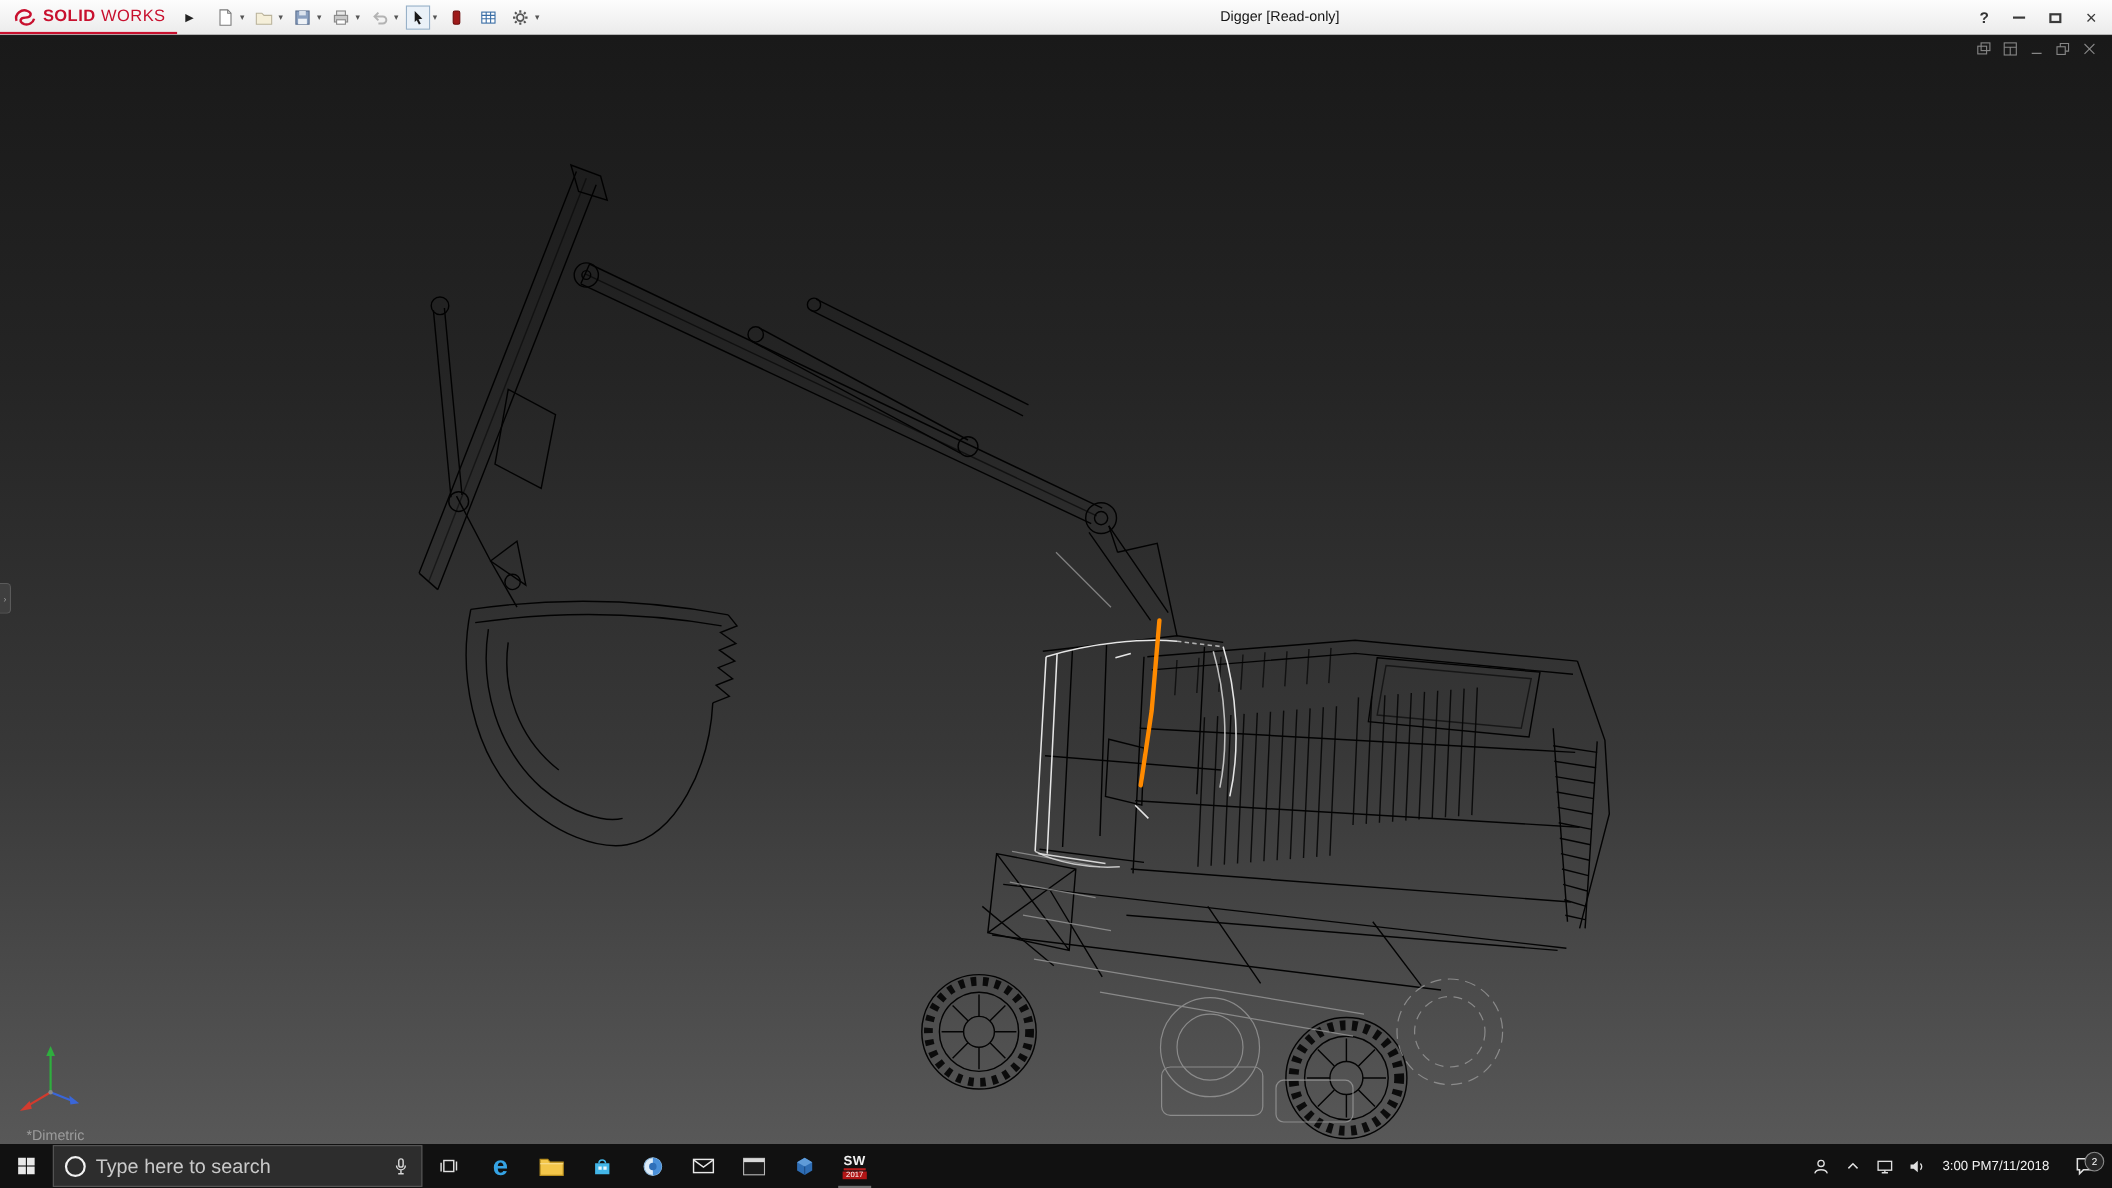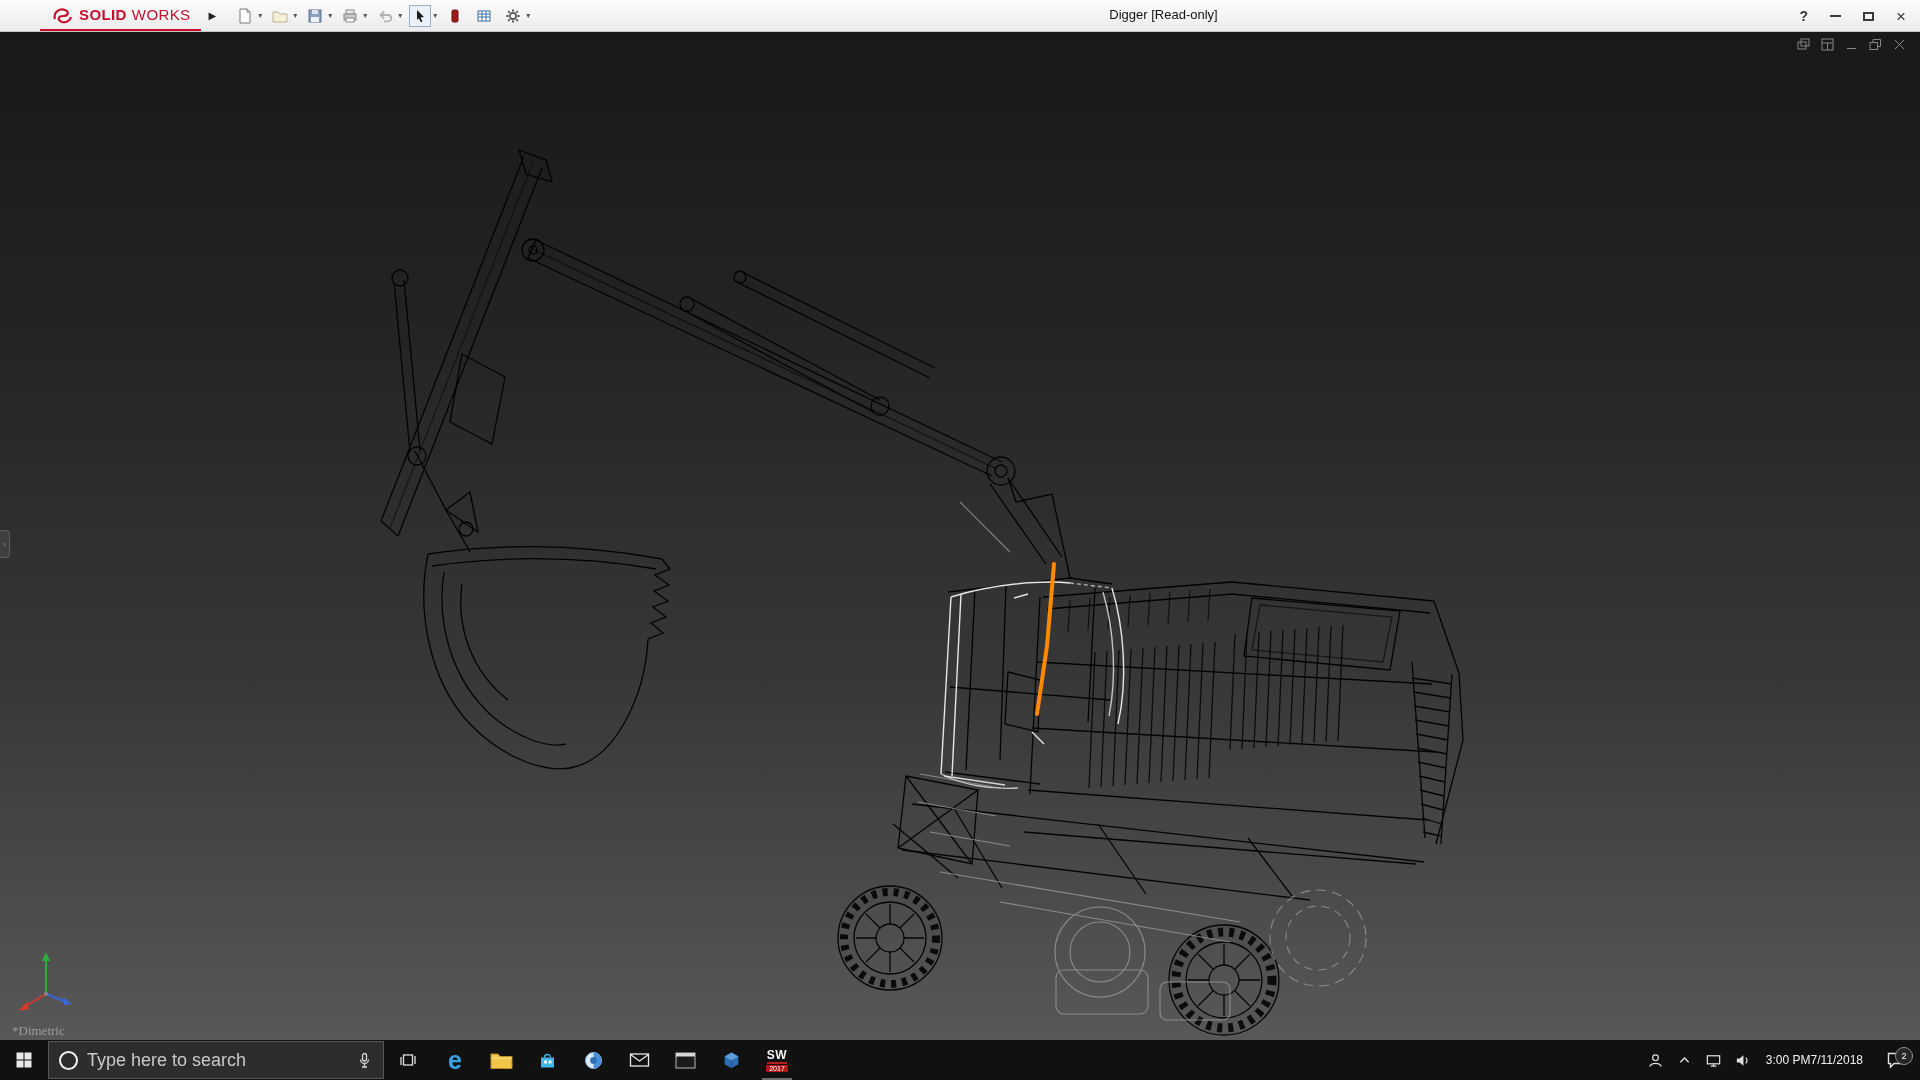--- a/index.html
+++ b/index.html
@@ -3,21 +3,21 @@
 <meta charset="utf-8">
 <style>
   html,body{margin:0;padding:0;background:#000;}
   body{width:1920px;height:1080px;overflow:hidden;font-family:"Liberation Sans",sans-serif;}
   .screen{width:1920px;height:1080px;display:flex;flex-direction:column;}
 
   
   .titlebar{flex:0 0 32px;height:32px;background:linear-gradient(#fdfdfd,#ebebeb);
     border-bottom:1px solid #c6c6c6;box-sizing:border-box;display:flex;align-items:center;position:relative;}
   .logo{display:flex;align-items:center;gap:5px;height:100%;padding:0 10px 0 12px;
-    border-bottom:2px solid #c8102e;box-sizing:border-box;cursor:default;margin-left:40px;}
+    border-bottom:2px solid #c8102e;box-sizing:border-box;cursor:default;}
   .brand-bold{font-weight:bold;color:#c8102e;font-size:15px;letter-spacing:.4px;}
   .brand-light{font-weight:400;color:#c8102e;font-size:15px;letter-spacing:.4px;}
   .menu-expand{margin-left:8px;font-size:10px;color:#222;}
   .toolbar{display:flex;align-items:center;margin-left:16px;gap:3px;}
   .tgroup{display:flex;align-items:center;gap:2px;padding:1px 2px;}
   .tbtn{width:22px;height:22px;display:flex;align-items:center;justify-content:center;}
   .tbtn.selected{border:1px solid #98b1c8;background:#eaf1f8;box-sizing:border-box;}
   .caret{font-size:8px;color:#555;line-height:1;}
   .doc-title{position:absolute;left:60.6%;top:0;transform:translateX(-50%);
     height:44px;line-height:30px;font-size:13px;color:#141414;white-space:nowrap;}
@@ -30,21 +30,21 @@
   
   .viewport{flex:1;position:relative;overflow:hidden;
     background:linear-gradient(180deg,#191919 0%,#242424 30%,#383838 65%,#585858 100%);}
   .wire{position:absolute;left:0;top:0;}
   .child-controls{position:absolute;top:6px;right:14px;display:flex;gap:11px;align-items:center;opacity:.85;}
   .child-controls svg{display:block;}
   .side-tab{position:absolute;left:0;top:498px;width:9px;height:26px;background:#3f3f3f;
     border:1px solid #5a5a5a;border-left:none;border-radius:0 4px 4px 0;
     display:flex;align-items:center;justify-content:center;color:#999;font-size:8px;}
   .triad{position:absolute;left:12px;bottom:22px;}
-  .view-label{position:absolute;left:12px;bottom:1px;color:#9c9c9c;font-size:13px;font-family:Liberation Serif, serif;}
+  .view-label{position:absolute;left:24px;bottom:1px;color:#9c9c9c;font-size:13px;}
 
   
   .taskbar{flex:0 0 40px;height:40px;background:#111;display:flex;align-items:stretch;color:#e8e8e8;}
   .tb-btn{width:48px;display:flex;align-items:center;justify-content:center;}
   .searchbox{width:336px;background:#2d2d2d;border:1px solid #585858;box-sizing:border-box;
     display:flex;align-items:center;gap:9px;padding:0 10px;margin:1px 0;}
   .cortana{width:15px;height:15px;border:2px solid #f2f2f2;border-radius:50%;flex:0 0 auto;}
   .search-text{color:#c9c9c9;font-size:18px;flex:1;white-space:nowrap;}
   .app{width:46px;display:flex;align-items:center;justify-content:center;position:relative;}
   .app.active::after{content:"";position:absolute;bottom:0;left:8px;right:8px;height:2px;background:#6f6f6f;}

